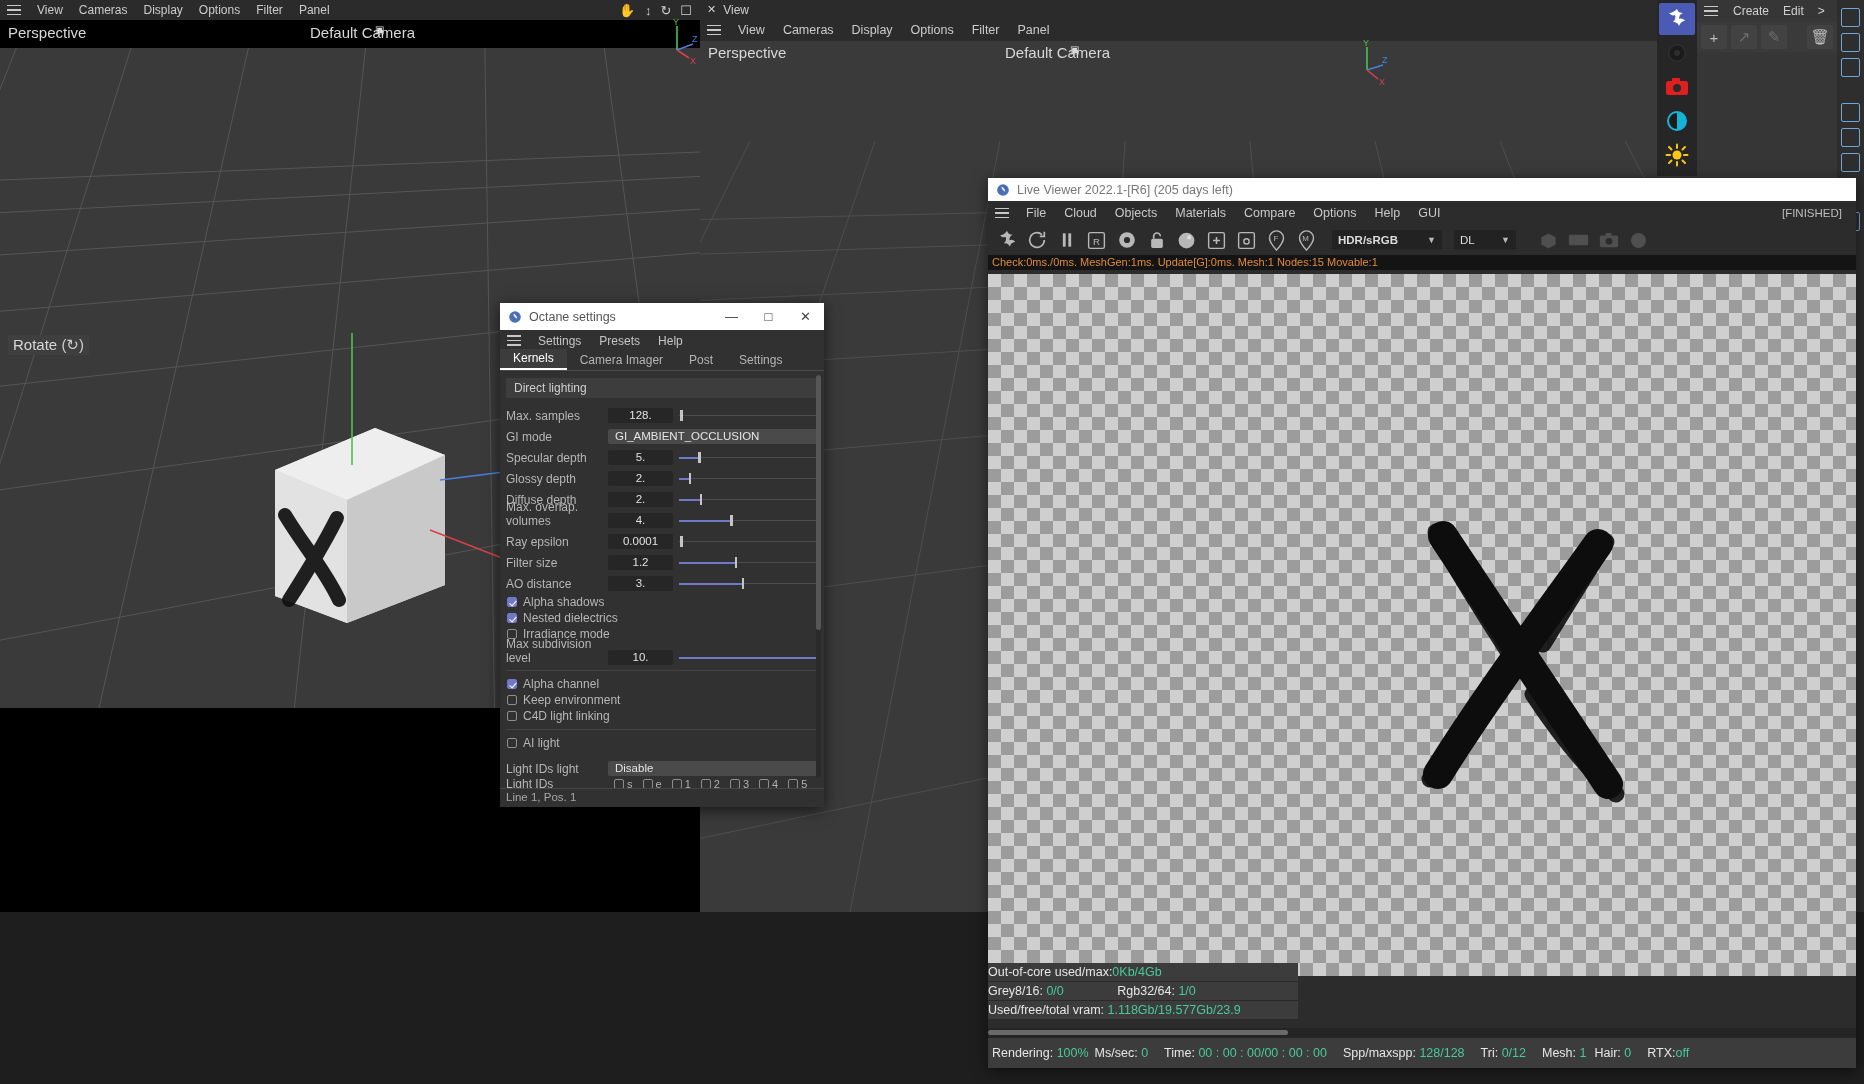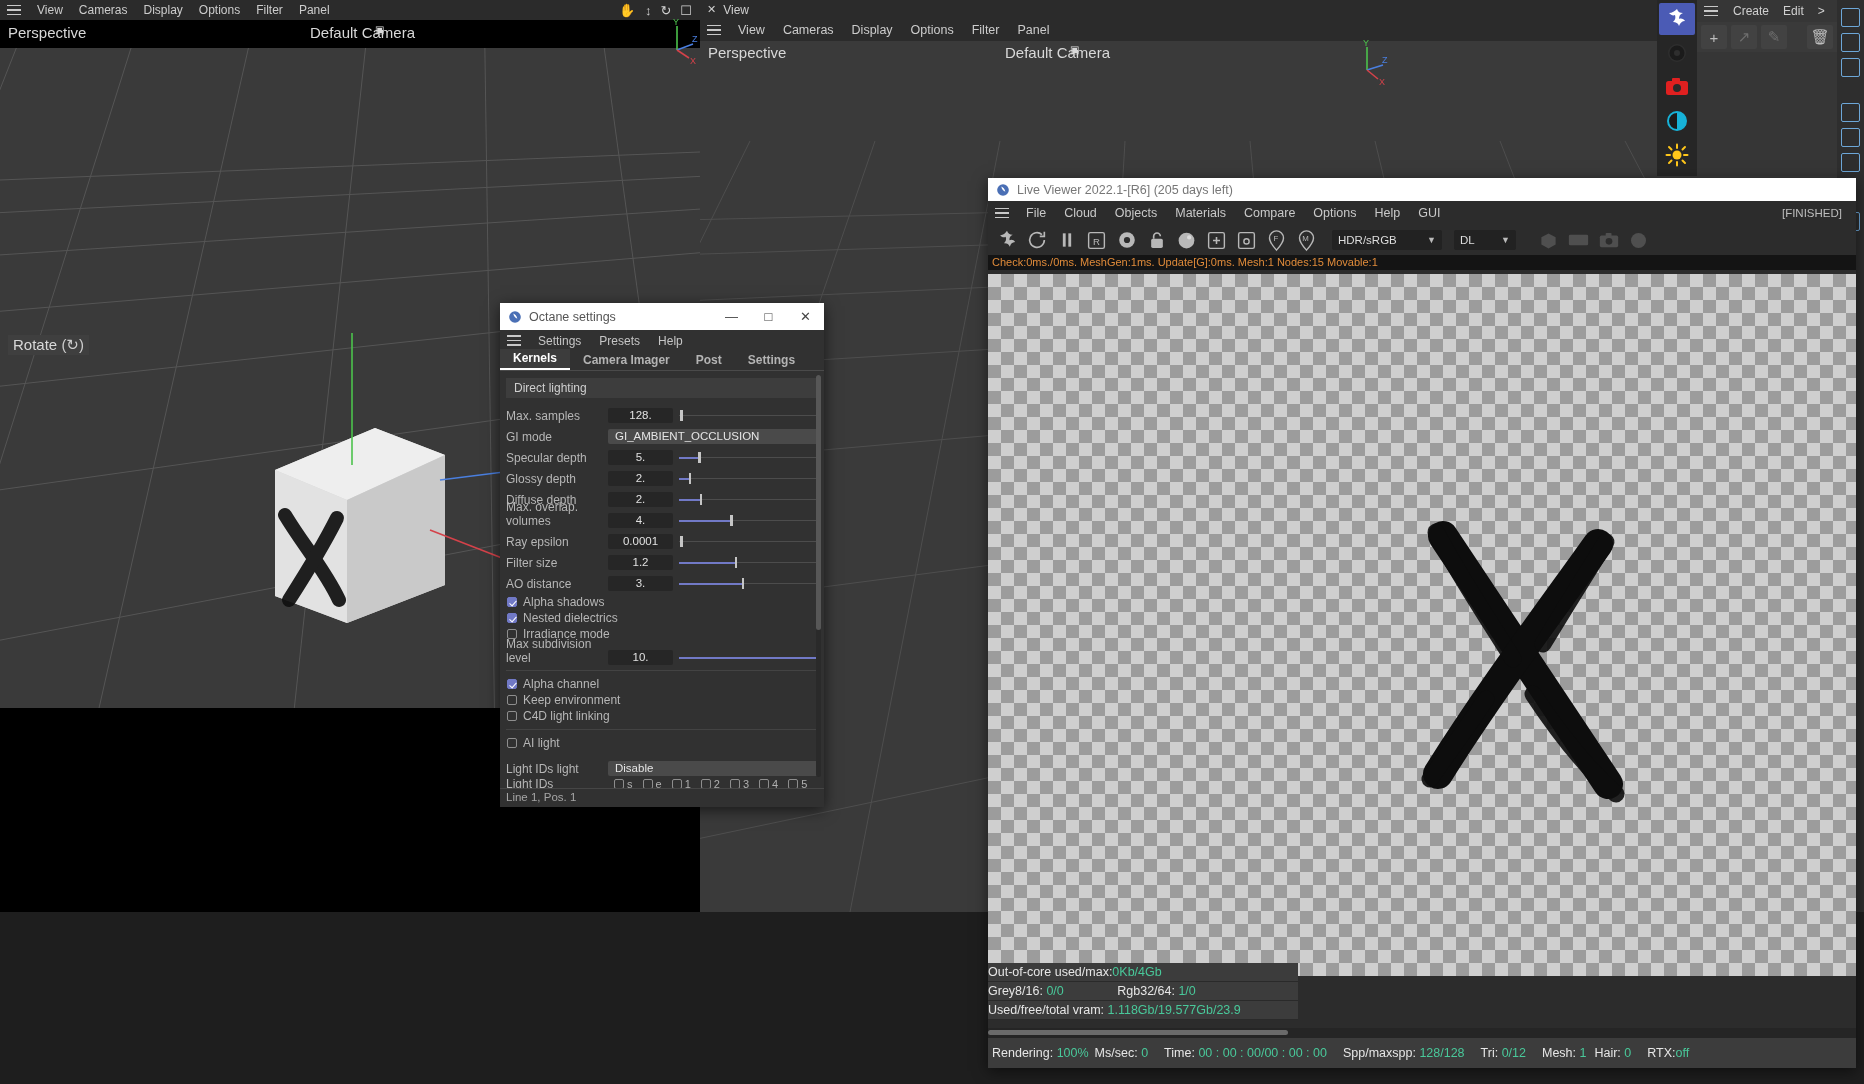--- a/index.html
+++ b/index.html
@@ -67,21 +67,21 @@
   #octset { left:500px; top:303px; width:324px; height:504px; background:#c2410c;
             box-shadow:0 3px 14px rgba(0,0,0,.6); }
   #octset .titlebar { height:27px; background:#ffffff; display:flex; align-items:center; }
   #octset .titlebar .ttl { font-size:12.5px; color:#555; margin-left:7px; }
   .winbtns { margin-left:auto; display:flex; height:27px; }
   .winbtn { width:37px; height:27px; display:flex; align-items:center; justify-content:center;
             color:#444; font-size:13px; }
   #octset .menubar { height:21px; background:#313131; display:flex; align-items:center; }
   #octset .menubar .mi { font-size:12px; color:#c6c6c6; padding:0 9px; }
   .tabs { height:20px; display:flex; align-items:flex-end; background:#313131; border-bottom:1px solid #4a4a4a;}
-  .tab { font-size:12px; color:#b4b4b4; padding:2px 13px 3px;font-weight:bold; }
+  .tab { font-size:12px; color:#b4b4b4; padding:2px 13px 3px; }
   .tab.active { color:#ffffff; background:#3c3c3c; border-bottom:2px solid #ffffff; }
   .octbody { position:relative; height:430px; background:#313131; padding:4px 0 0 0; overflow:hidden; }
   .secthead { margin:3px 6px 4px 6px; background:#3d3d3d; color:#cfcfcf; font-size:12px;
               padding:3px 8px; }
   .prow { display:flex; align-items:flex-end; height:21px; padding:0 6px; margin-bottom:0px; }
   .plabel { font-size:12px; color:#b6b6b6; width:102px; flex:0 0 102px; }
   .pfield { background:#262626; color:#e0e0e0; font-size:11.5px; text-align:center;
             height:15px; line-height:15px; width:65px; border-radius:2px; }
   .pcombo { background:#4a4a4a; color:#e5e5e5; font-size:11.5px; height:15px; line-height:15px;
             padding-left:7px; border-radius:2px; }
@@ -674,21 +674,21 @@
             <text x="8.5" y="14" fill="#b8b8b8" font-size="9" font-family="Liberation Sans">F</text>
           </svg>
         </span>
       <span class="tbtn">
         <svg width="21" height="23" viewBox="0 0 24 26">
             <path d="M12 2a8 8 0 0 1 8 8c0 5-8 14-8 14S4 15 4 10a8 8 0 0 1 8-8z" fill="none" stroke="#b8b8b8" stroke-width="1.6"></path>
             <text x="7" y="14" fill="#b8b8b8" font-size="9" font-family="Liberation Sans">M</text>
           </svg>
         </span>
 
-      <span class="tsel" style="width:110px;">
+      <span class="tsel" style="width:110px;font-weight:bold;">
         <span>HDR/sRGB</span>
         <span class="cv" style="margin-left:auto;">▼</span>
       </span>
       <span class="tsel" style="width:62px;">
         <span>DL</span>
         <span class="cv" style="margin-left:auto;">▼</span>
       </span>
 
       <span class="tbtn" style="margin-left:16px;">
         <svg width="19" height="19" viewBox="0 0 24 24">

